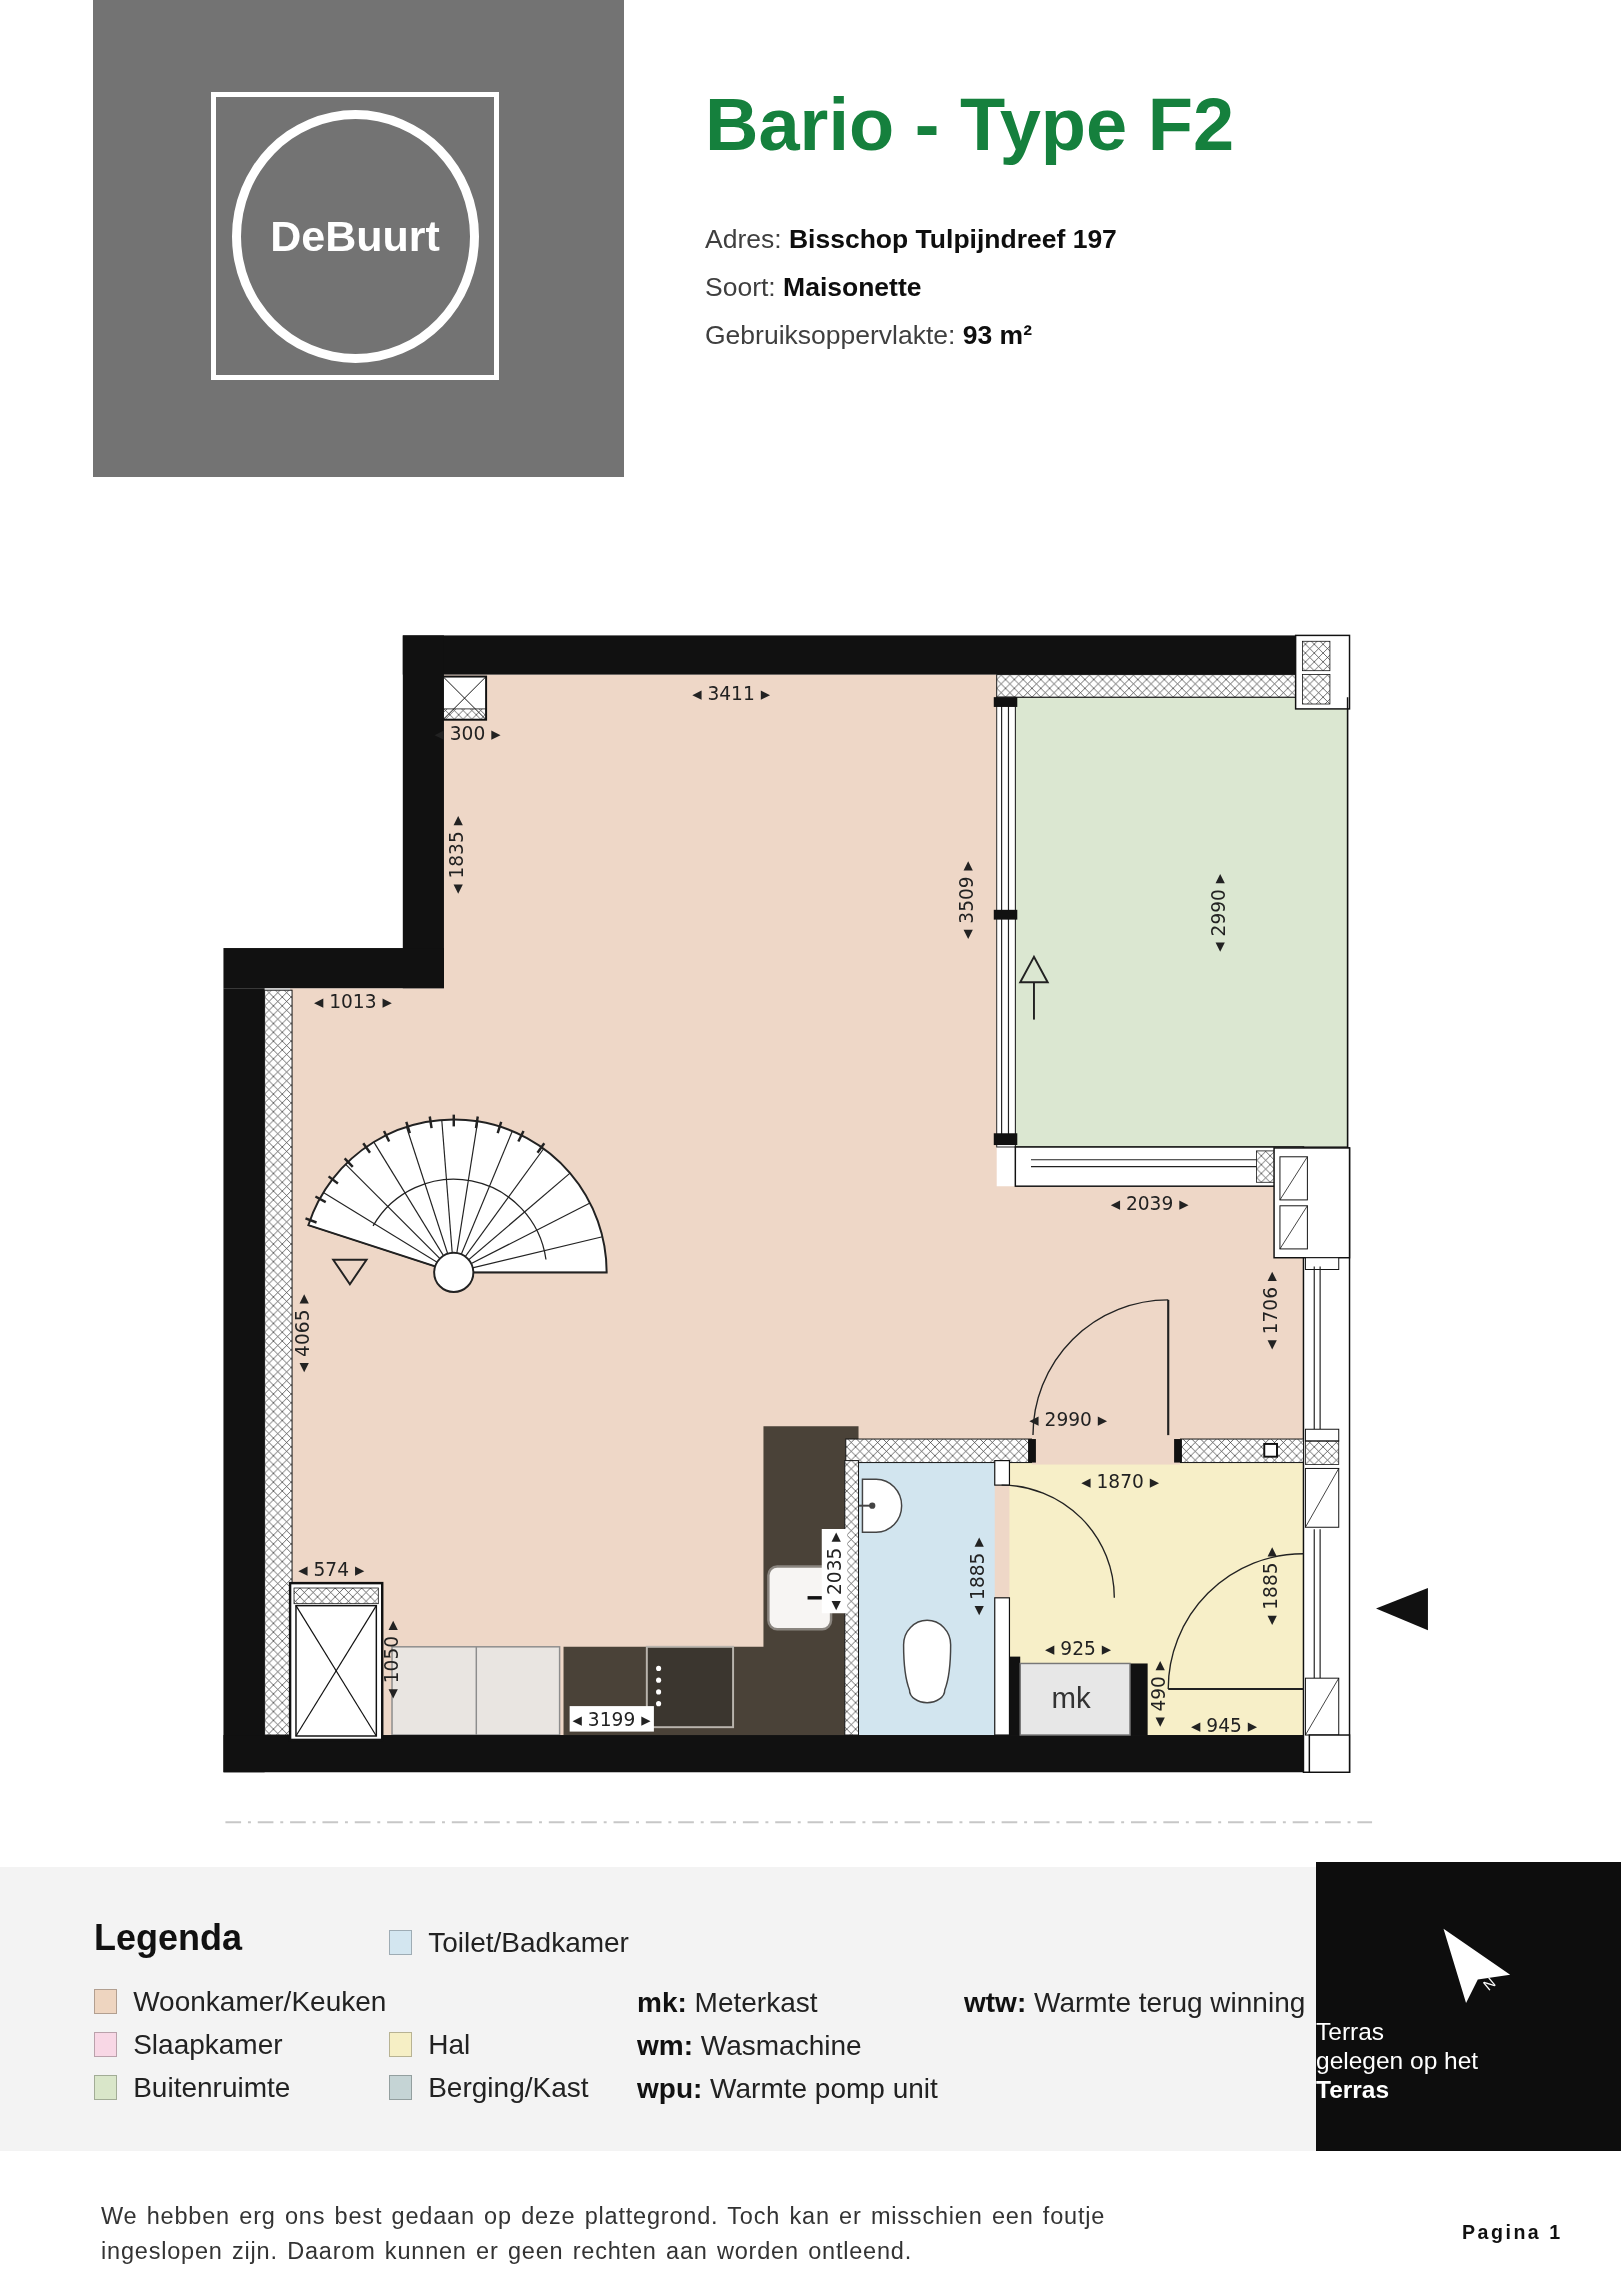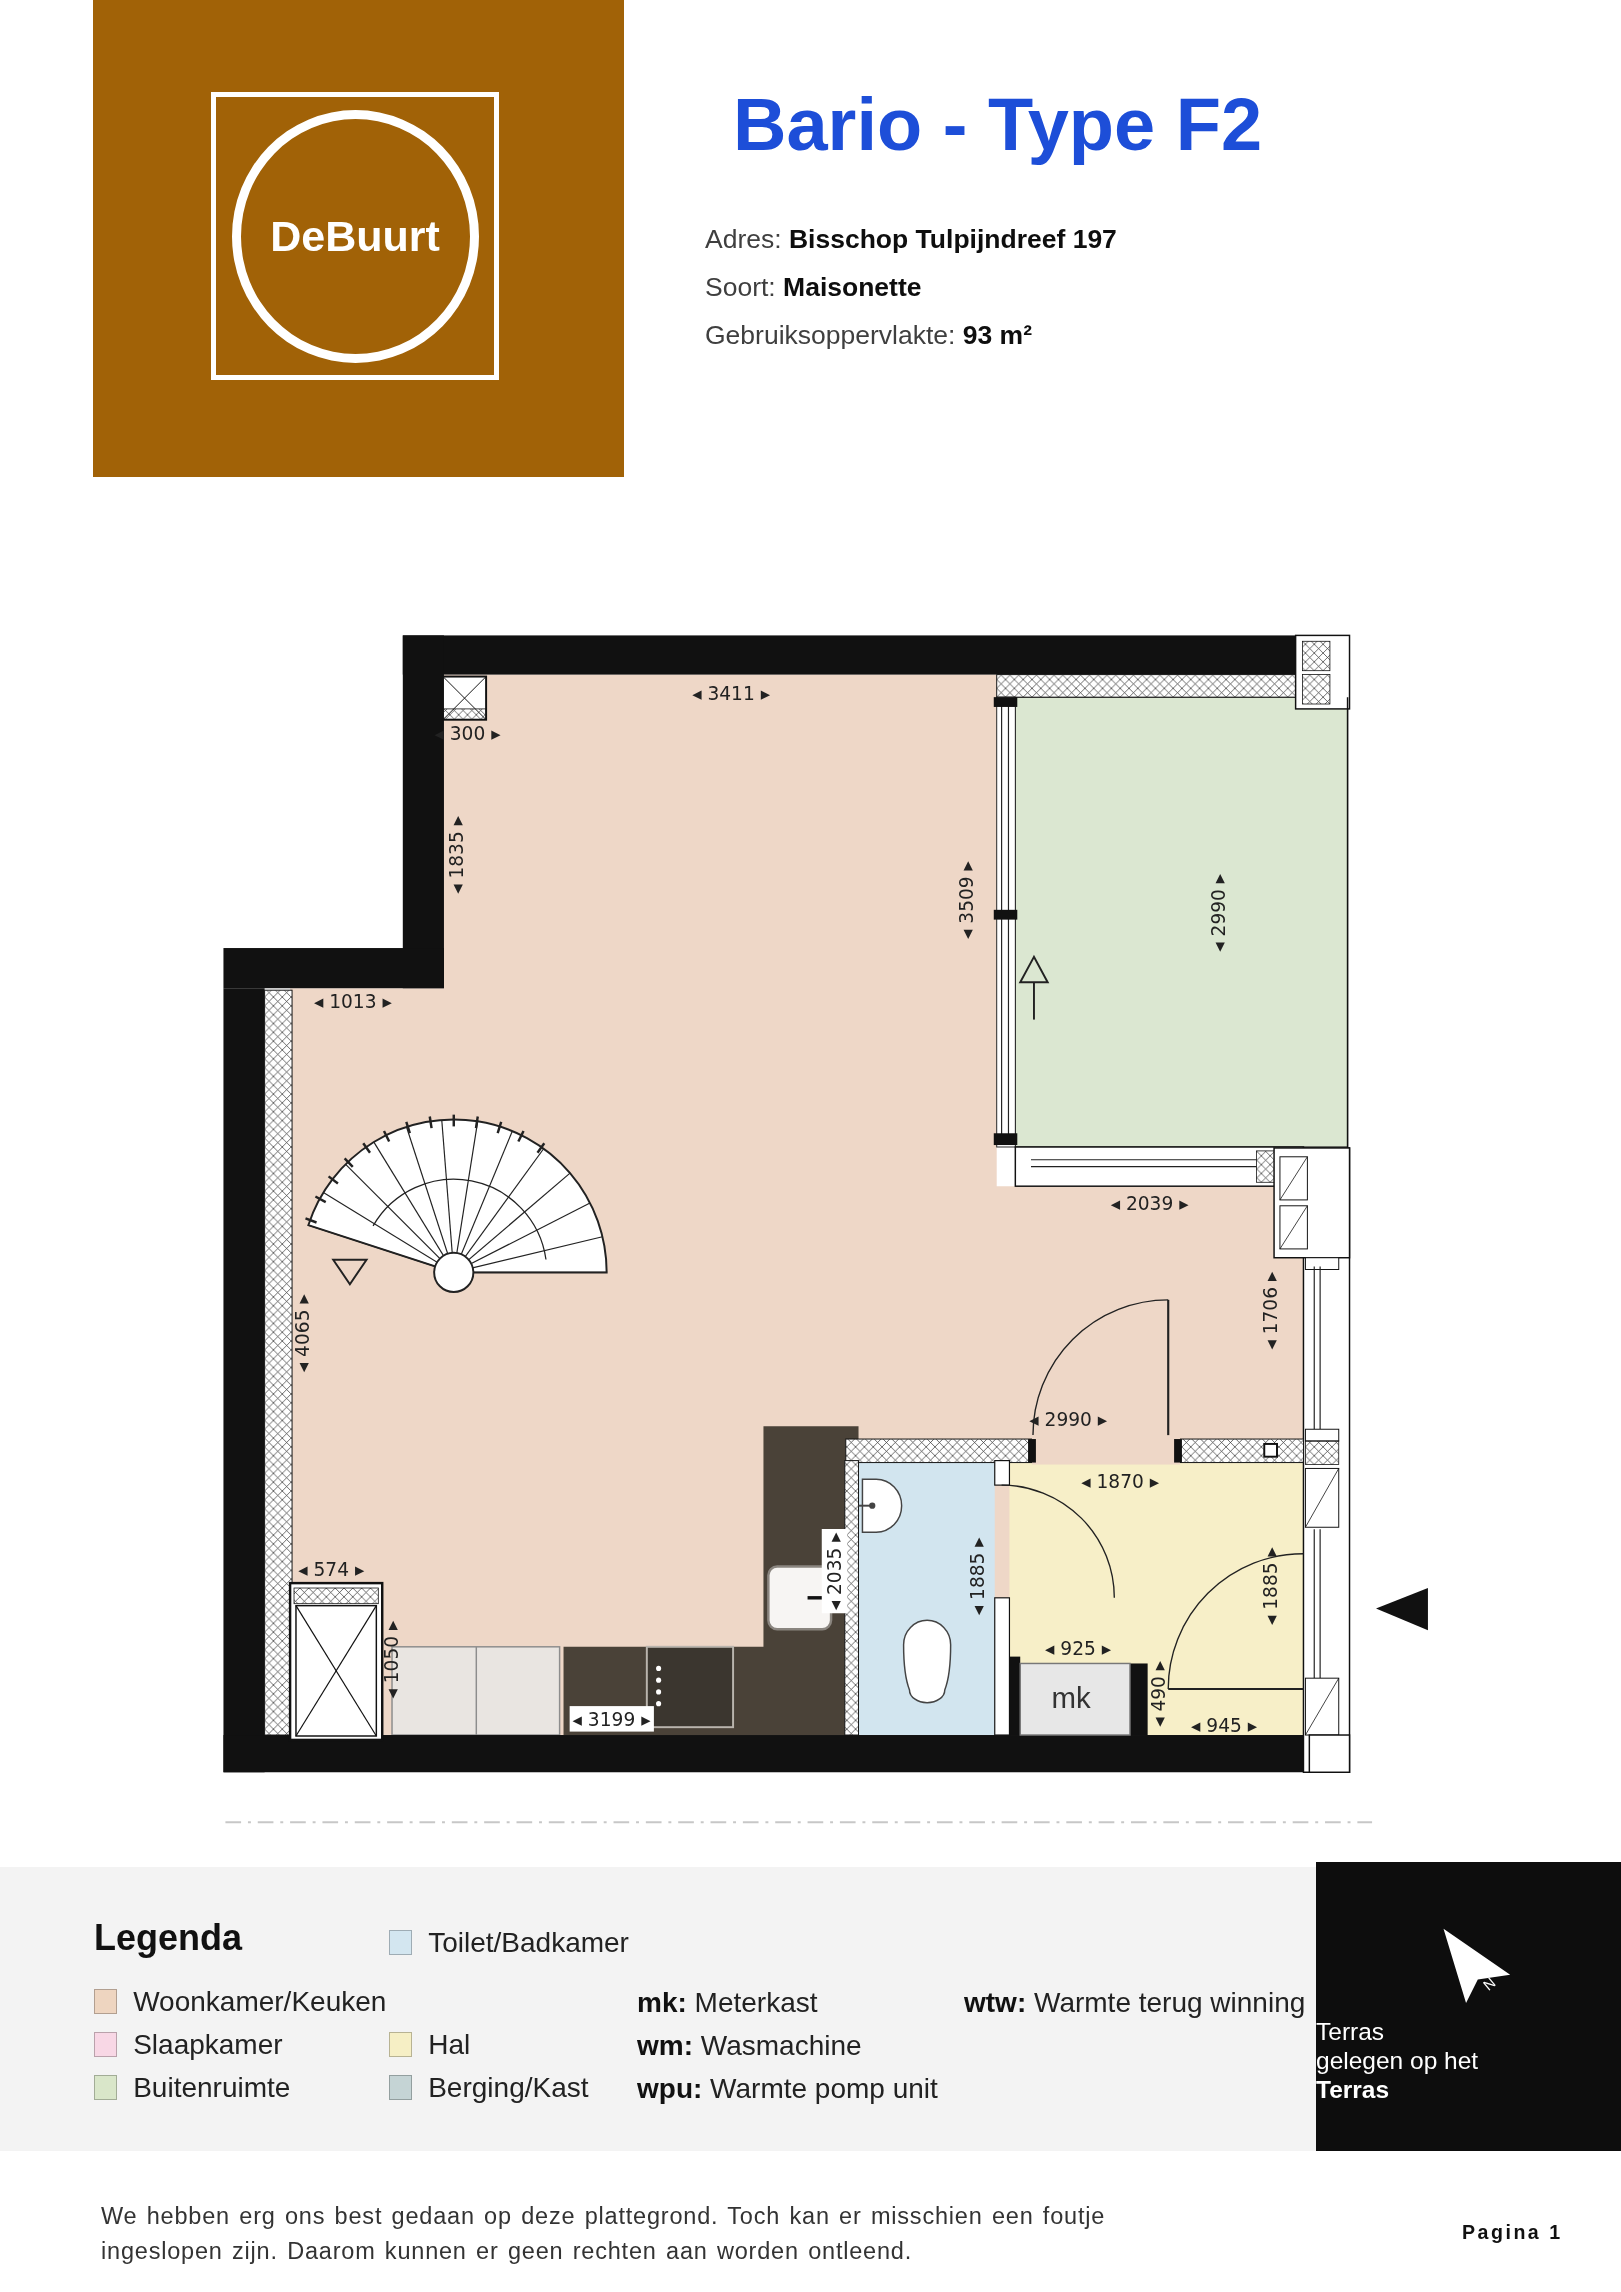--- a/index.html
+++ b/index.html
@@ -1,27 +1,27 @@
 <!DOCTYPE html>
 <html><head>
 <meta charset="utf-8">
 <style>
   html,body{margin:0;padding:0;}
   body{width:1621px;height:2293px;position:relative;background:#ffffff;
        font-family:"Liberation Sans",sans-serif;overflow:hidden;}
   .abs{position:absolute;}
 
   
-  .logo-box{left:93px;top:0;width:531px;height:477px;background:#a16207;}
+  .logo-box{left:93px;top:0;width:531px;height:477px;background:#737373;}
   .logo-frame{left:118px;top:92px;width:288px;height:288px;border:5.9px solid #fff;
               box-sizing:border-box;display:flex;align-items:center;justify-content:center;}
   .logo-circle{width:247px;height:253px;border:9.8px solid #fff;border-radius:50%;
                box-sizing:border-box;display:flex;align-items:center;justify-content:center;}
   .logo-text{color:#fff;font-size:43px;font-weight:bold;letter-spacing:0;}
-  .page-title{left:705px;top:82px;font-size:74px;font-weight:800;color:#1d4ed8;letter-spacing:0;margin-left:28px;}
+  .page-title{left:705px;top:82px;font-size:74px;font-weight:800;color:#15803d;letter-spacing:0;}
   .info-block{left:705px;top:215px;font-size:26.5px;color:#3f3f3f;line-height:48px;}
   .info-block b{color:#0e0e0e;}
 
   
   #plan{left:0;top:0;width:1621px;height:2293px;}
   .dim{font:19px "DejaVu Sans","Liberation Sans",sans-serif;fill:#222;text-anchor:middle;}
   .mk-label{font:30px "Liberation Sans",sans-serif;fill:#333;text-anchor:middle;}
 
   
   .legend-band{left:0;top:1867px;width:1316px;height:284px;background:#f3f3f3;}

